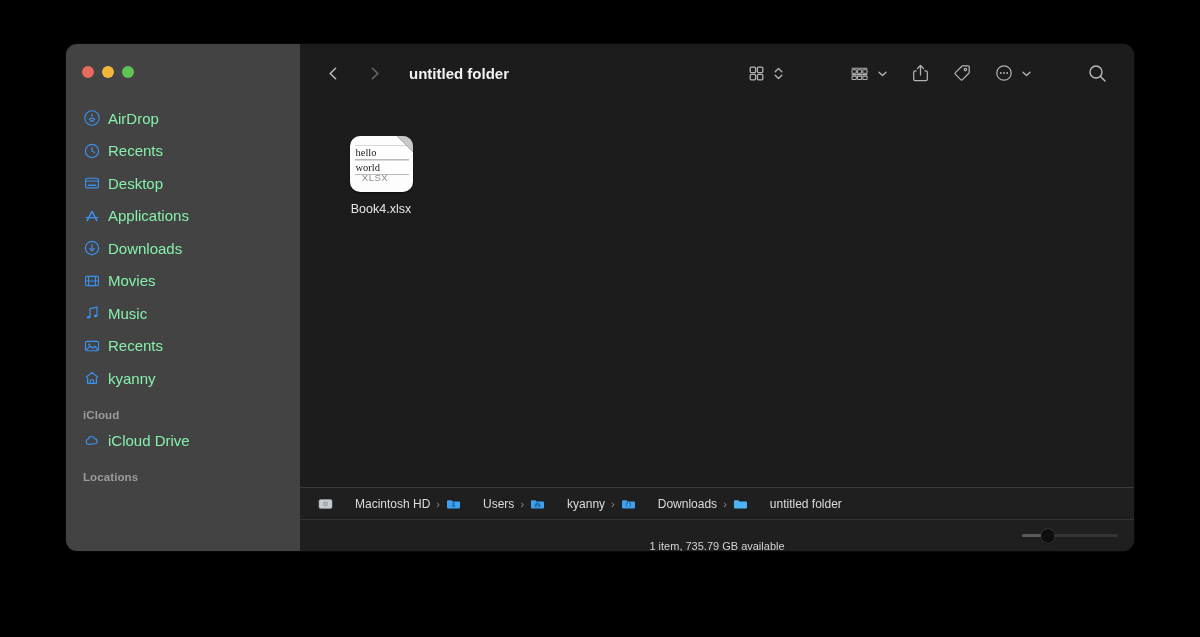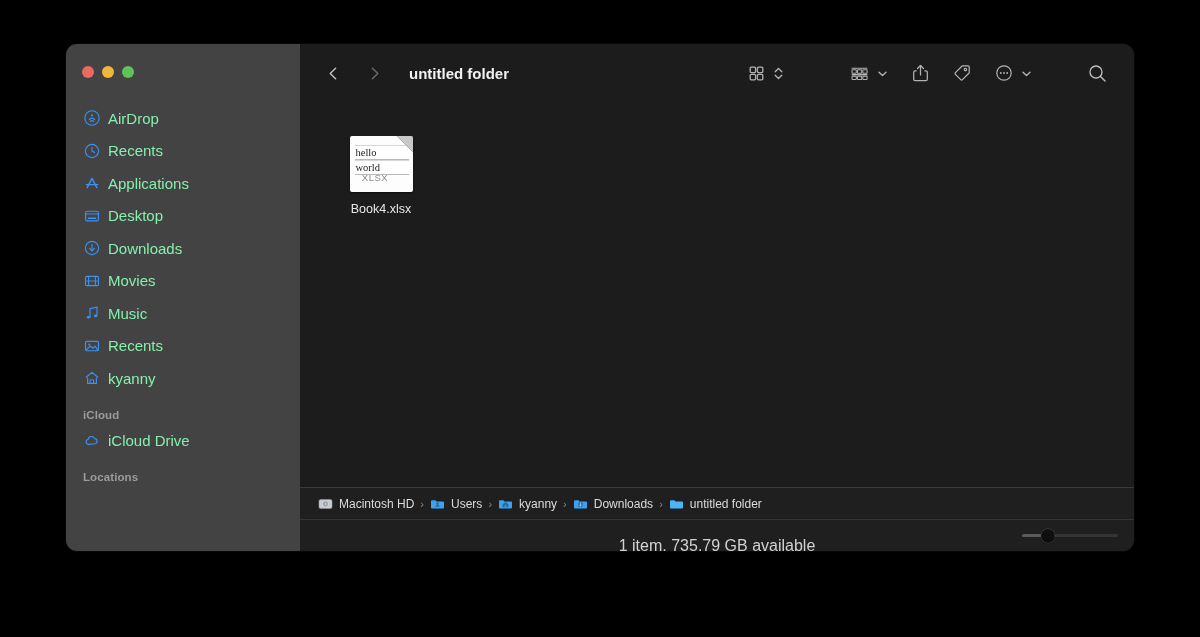--- a/index.html
+++ b/index.html
@@ -165,21 +165,21 @@
     position: relative;
     display: flex;
     align-items: flex-end;
     justify-content: center;
   }
   .doc {
     position: relative;
     width: 63px;
     height: 56px;
     background: #fdfdfd;
-    border-radius: 2px;
+    border-radius: 10px;
     box-shadow: 0 1px 2px rgba(0,0,0,0.55);
     overflow: hidden;
   }
   .doc-fold {
     position: absolute;
     top: 0;
     right: 0;
     width: 0;
     height: 0;
     border-left: 16px solid transparent;
@@ -237,21 +237,21 @@
     display: flex;
     align-items: center;
     padding-left: 18px;
     border-top: 1px solid #3a3a3a;
     background: #1f1f1f;
     gap: 5px;
   }
   .path-crumb {
     display: flex;
     align-items: center;
-    gap: 6px;
+    gap: 22px;
     font-size: 12px;
     color: #dcdcdc;
     white-space: nowrap;
   }
   .path-sep {
     color: #8b8b8b;
     font-size: 11px;
     margin: 0 1px;
   }
   .crumb-icon { width: 15px; height: 14px; display:block; }
@@ -261,21 +261,21 @@
     height: 31px;
     flex: 0 0 31px;
     position: relative;
     border-top: 1px solid #333333;
     background: #1f1f1f;
     display: flex;
     align-items: center;
     justify-content: center;
   }
   #status-text {
-    font-size: 16px;
+    font-size: 11px;
     color: #d2d2d2;
     margin-top: 20px;
   }
   #zoom-slider {
     position: absolute;
     right: 16px;
     top: 50%;
     transform: translateY(-50%);
     width: 96px;
     height: 14px;
@@ -337,37 +337,37 @@
           <svg width="16" height="16" viewBox="0 0 16 16" fill="none" stroke="#3b92f0" stroke-width="1.15" stroke-linecap="round">
             <circle cx="8" cy="8" r="6.6"></circle>
             <path d="M8 4.4V8l2.6 1.6"></path>
           </svg>
         </span>
         <span class="side-label">Recents</span>
       </div>
 
       <div class="side-item">
         <span class="side-icon">
-          <svg width="16" height="16" viewBox="0 0 16 16" fill="none" stroke="#3b92f0" stroke-width="1.45" stroke-linecap="round" stroke-linejoin="round">
-            <path d="M3.2 12.6 8 3.4l4.8 9.2"></path>
-            <path d="M2.4 9.6h11.2"></path>
-          </svg>
-        </span>
-        <span class="side-label">Applications</span>
-      </div>
-
-      <div class="side-item">
-        <span class="side-icon">
           <svg width="16" height="16" viewBox="0 0 16 16" fill="none" stroke="#3b92f0" stroke-width="1.15">
             <rect x="1.6" y="3.2" width="12.8" height="9.6" rx="1.6"></rect>
             <path d="M1.6 6h12.8" stroke-width="1"></path>
             <path d="M4.4 10.3h7.2" stroke-width="1.5" stroke-linecap="round"></path>
           </svg>
         </span>
         <span class="side-label">Desktop</span>
+      </div>
+
+      <div class="side-item">
+        <span class="side-icon">
+          <svg width="16" height="16" viewBox="0 0 16 16" fill="none" stroke="#3b92f0" stroke-width="1.45" stroke-linecap="round" stroke-linejoin="round">
+            <path d="M3.2 12.6 8 3.4l4.8 9.2"></path>
+            <path d="M2.4 9.6h11.2"></path>
+          </svg>
+        </span>
+        <span class="side-label">Applications</span>
       </div>
 
 
       <div class="side-item">
         <span class="side-icon">
           <svg width="16" height="16" viewBox="0 0 16 16" fill="none" stroke="#3b92f0" stroke-width="1.15" stroke-linecap="round" stroke-linejoin="round">
             <circle cx="8" cy="8" r="6.6"></circle>
             <path d="M8 4.6v6.1"></path>
             <path d="M5.6 8.4 8 10.8l2.4-2.4"></path>
           </svg>

